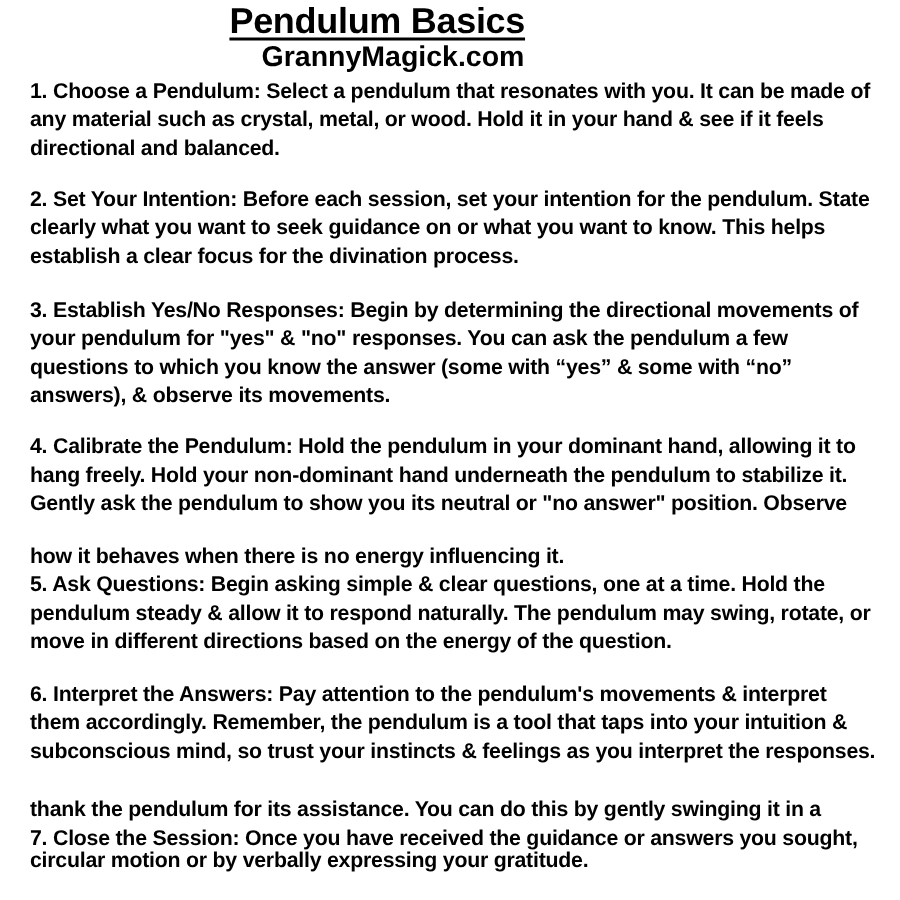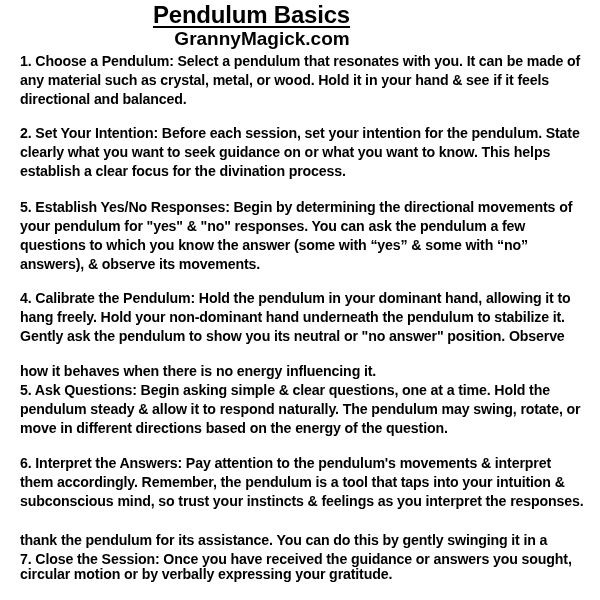--- a/index.html
+++ b/index.html
@@ -62,21 +62,21 @@
   <div class="line" style="top:90px">directional and balanced.</div>
 </div>
 
 <div>
   <div class="line" style="top:124px">2. Set Your Intention: Before each session, set your intention for the pendulum. State</div>
   <div class="line" style="top:143px">clearly what you want to seek guidance on or what you want to know. This helps</div>
   <div class="line" style="top:162px">establish a clear focus for the divination process.</div>
 </div>
 
 <div>
-  <div class="line" style="top:198px">5. Establish Yes/No Responses: Begin by determining the directional movements of</div>
+  <div class="line" style="top:198px">3. Establish Yes/No Responses: Begin by determining the directional movements of</div>
   <div class="line" style="top:217px">your pendulum for "yes" &amp; "no" responses. You can ask the pendulum a few</div>
   <div class="line" style="top:236px">questions to which you know the answer (some with “yes” &amp; some with “no”</div>
   <div class="line" style="top:255px">answers), &amp; observe its movements.</div>
 </div>
 
 <div>
   <div class="line" style="top:289px">4. Calibrate the Pendulum: Hold the pendulum in your dominant hand, allowing it to</div>
   <div class="line" style="top:308px">hang freely. Hold your non-dominant hand underneath the pendulum to stabilize it.</div>
   <div class="line" style="top:327px">Gently ask the pendulum to show you its neutral or "no answer" position. Observe</div>
   <div class="line" style="top:362px">how it behaves when there is no energy influencing it.</div>

